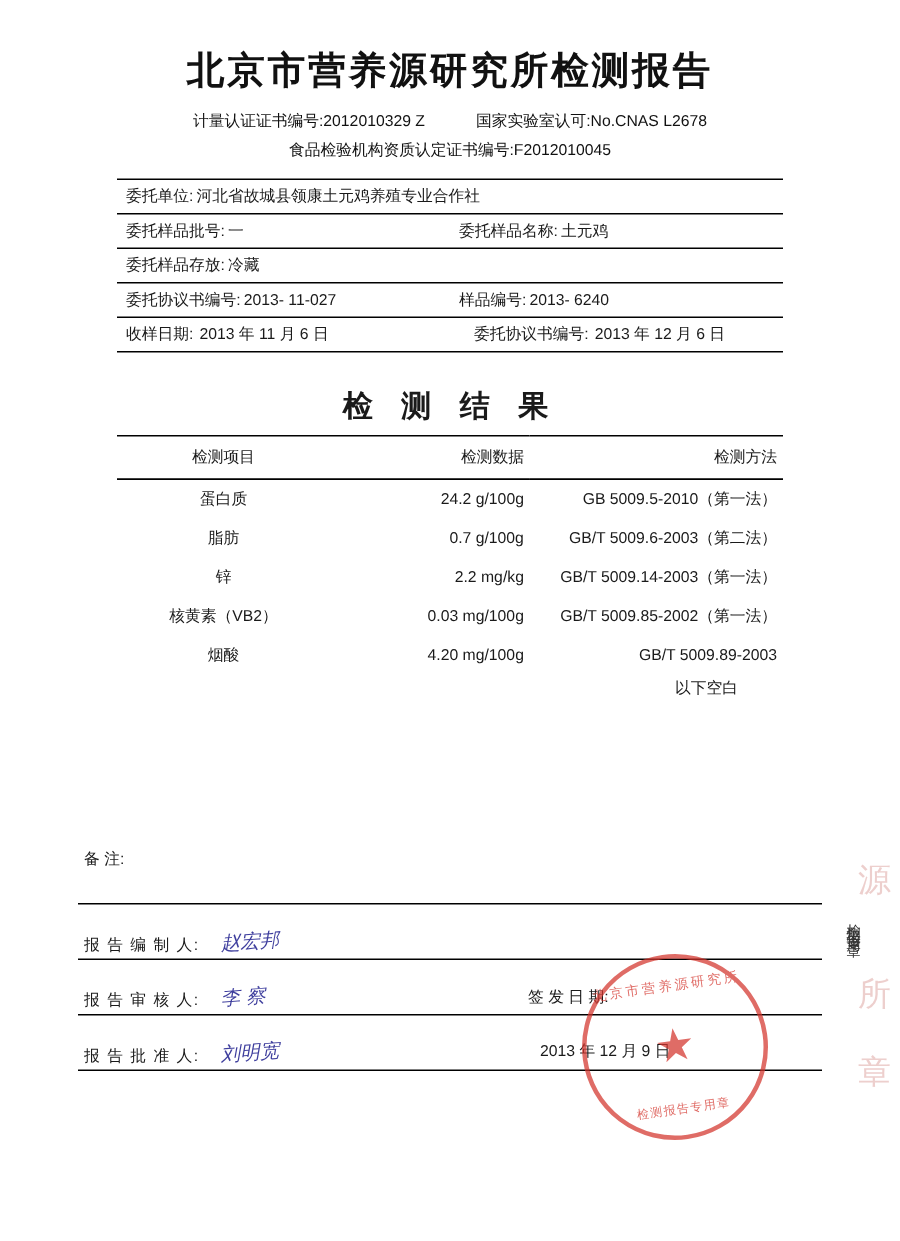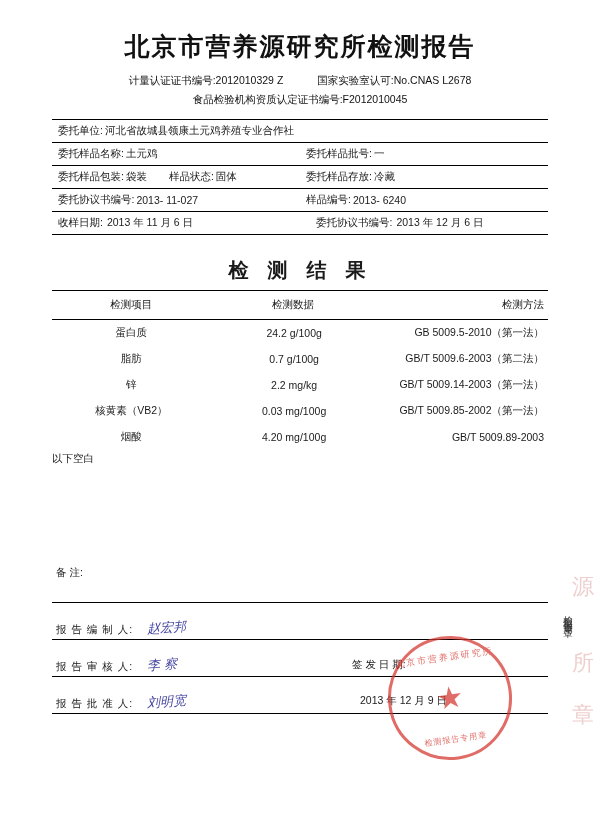--- a/index.html
+++ b/index.html
@@ -13,21 +13,21 @@
     font-family: "Liberation Sans", sans-serif;
     color: #1a1a1a;
     position: relative;
     overflow: hidden;
   }
   .page {
     position: relative;
     width: 600px;
     height: 647px;
     box-sizing: border-box;
-    padding: 0 52px;
+    padding: 0 78px;
   }
   
   .doc-title {
     text-align: center;
     font-family: "DejaVu Serif", serif;
     font-weight: bold;
     font-size: 25px;
     letter-spacing: 2px;
     padding-top: 30px;
     color: #111;
@@ -108,37 +108,37 @@
     border-top: 1px solid #000;
     border-bottom: 1px solid #000;
     text-align: left;
   }
   table.results th.c1, table.results td.c1 {
     width: 32%;
     text-align: center;
   }
   table.results th.c2, table.results td.c2 {
     width: 30%;
-    text-align: center;
+    text-align: right;
     padding-left: 22px;
   }
   table.results th.c3, table.results td.c3 {
     width: 38%;
     text-align: right;
     padding-left: 10px;
   }
   table.results th.c2 { padding-left: 20px; }
   table.results th.c3 { padding-left: 8px; }
   table.results td {
     padding: 6px 4px;
     border: none;
   }
   .blank-note {
     font-size: 10.5px;
-    text-align: left;
+    text-align: right;
     padding-top: 2px;
     padding-right: 30px;
   }
   
   .remark-block {
     position: absolute;
     left: 52px;
     right: 52px;
     top: 560px;
     font-size: 10.5px;
@@ -262,36 +262,30 @@
 
     <div class="info-row">
       <div class="cell full">
         <span class="lbl">委托单位:</span>
         <span class="val">河北省故城县领康土元鸡养殖专业合作社</span>
       </div>
     </div>
 
     <div class="info-row">
       <div class="cell half">
+        <span class="lbl">委托样品批号:</span>
+        <span class="val">一</span>
+      </div>
+      <div class="cell half">
         <span class="lbl">委托样品名称:</span>
         <span class="val">土元鸡</span>
       </div>
-      <div class="cell half">
-        <span class="lbl">委托样品批号:</span>
-        <span class="val">一</span>
-      </div>
-    </div>
-
-    <div class="info-row">
-      <div class="cell half">
-        <span class="lbl">委托样品包装:</span>
-        <span class="val">袋装</span>
-        <span class="lbl" style="margin-left:22px">样品状态:</span>
-        <span class="val">固体</span>
-      </div>
+    </div>
+
+    <div class="info-row">
       <div class="cell half">
         <span class="lbl">委托样品存放:</span>
         <span class="val">冷藏</span>
       </div>
     </div>
 
     <div class="info-row">
       <div class="cell half">
         <span class="lbl">委托协议书编号:</span>
         <span class="val">2013- 11-027</span>

